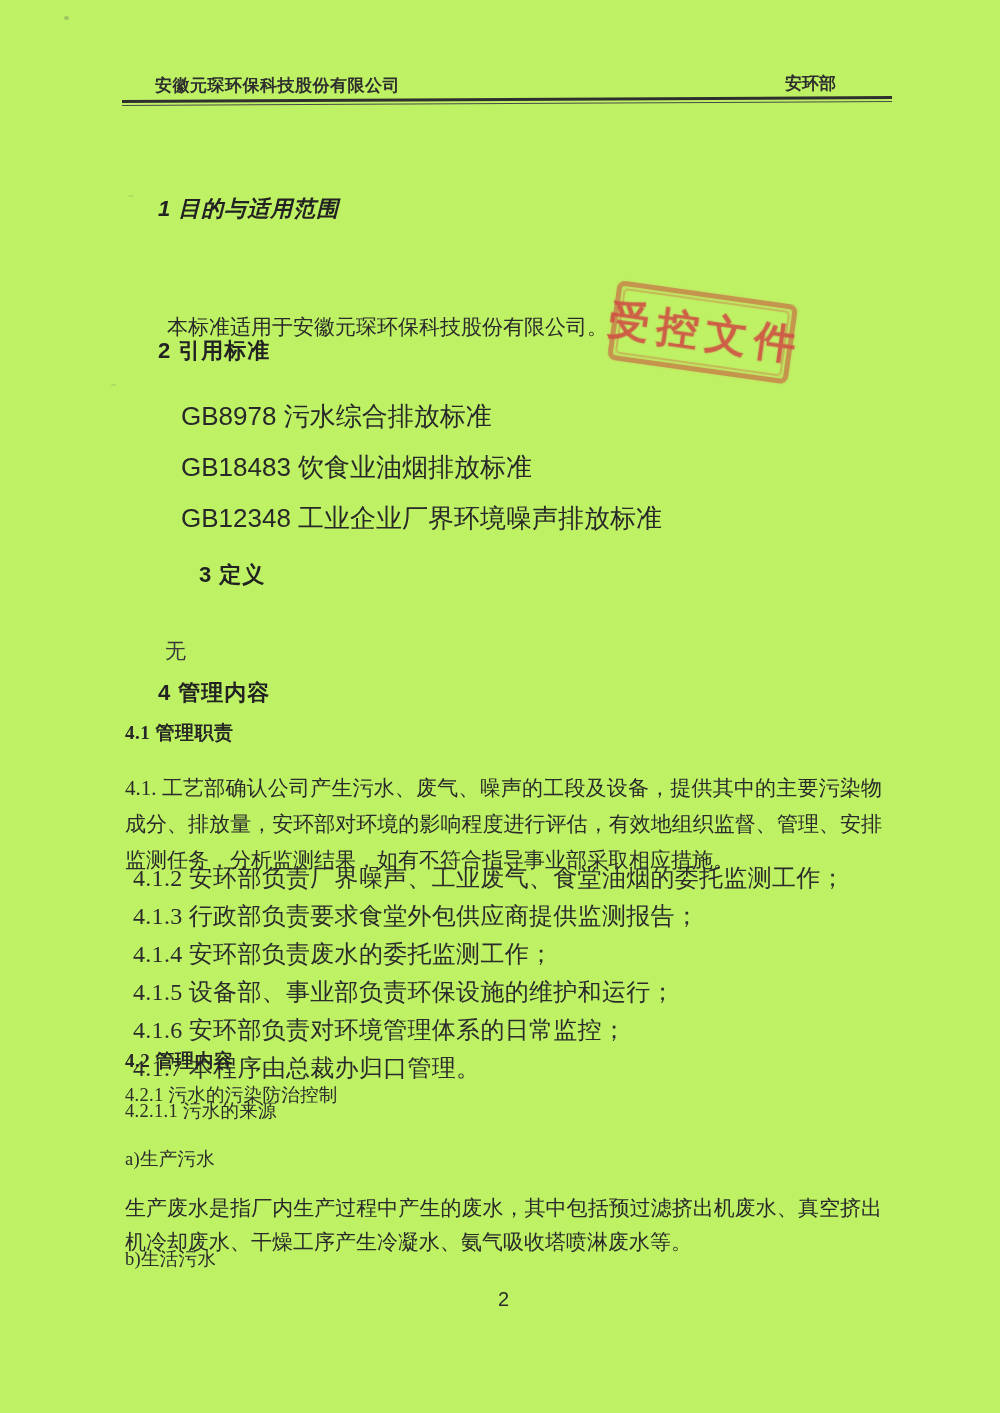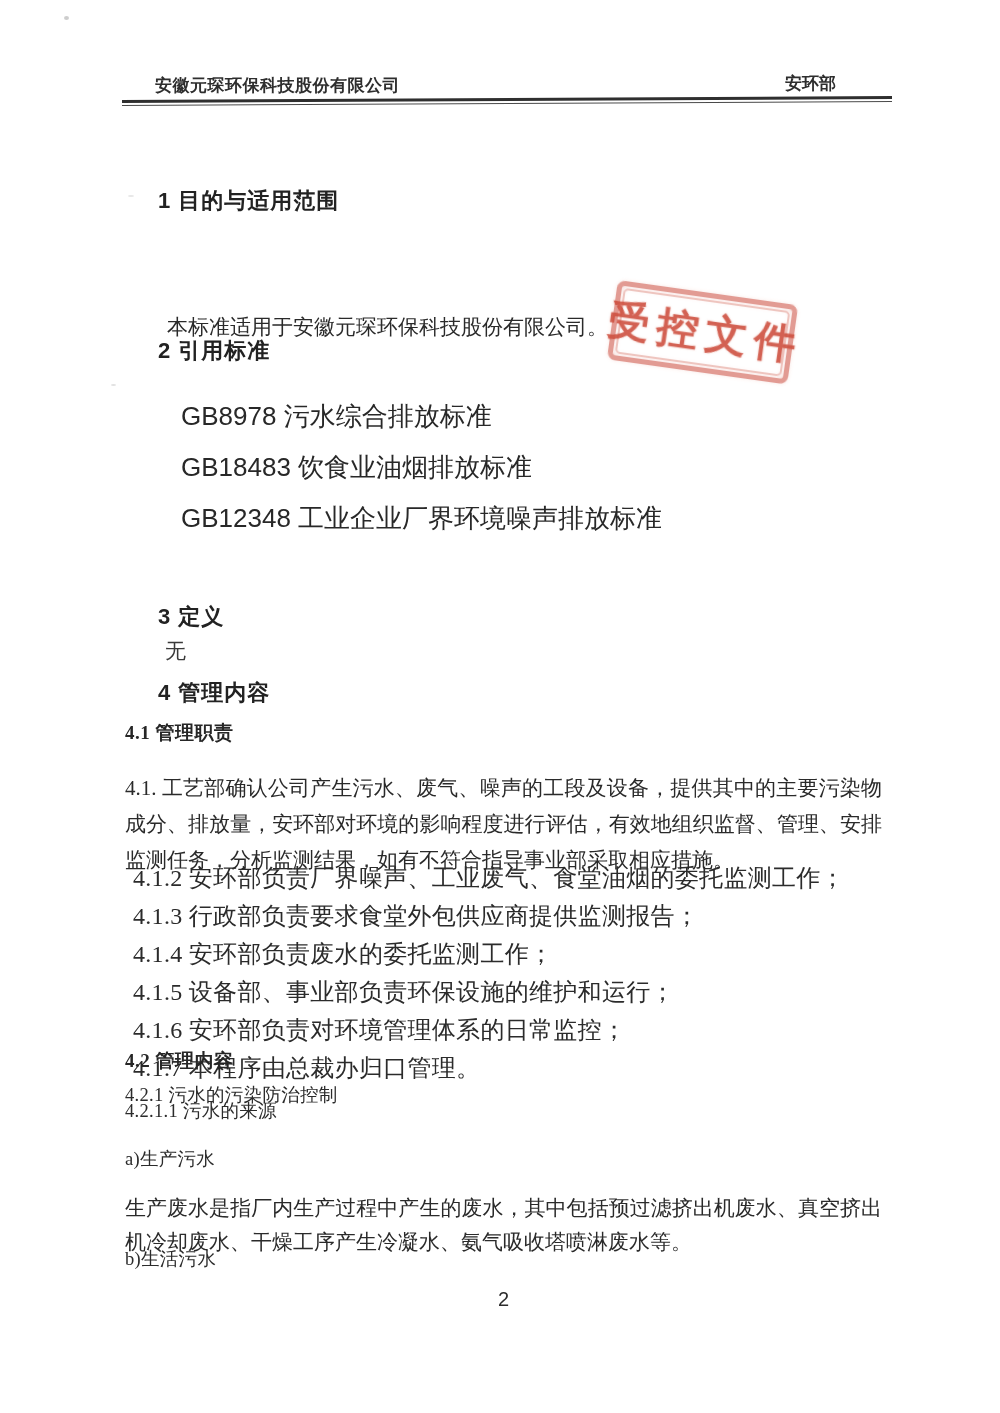--- a/index.html
+++ b/index.html
@@ -5,21 +5,21 @@
   html, body {
     margin: 0;
     padding: 0;
     background: #e8e8e8;
   }
   .page {
     position: relative;
     width: 1000px;
     height: 1413px;
     margin: 0 auto;
-    background: #ffffff;
+    background: #bef264;
     color: #262626;
     overflow: hidden;
     font-family: "Liberation Serif", "DejaVu Serif", serif;
   }
 
   
   .hdr-company {
     position: absolute;
     left: 155px; top: 74px;
     font-family: "Liberation Sans", "DejaVu Sans", sans-serif;
@@ -49,23 +49,23 @@
   .h1 {
     position: absolute;
     left: 158px;
     font-family: "Liberation Sans", "DejaVu Sans", sans-serif;
     font-size: 22px;
     font-weight: 700;
     color: #222;
     letter-spacing: 1px;
     white-space: nowrap;
   }
-  #s1-title { top: 186px; }
+  #s1-title { top: 194px; font-style: italic; }
   #s2-title { top: 336px; }
-  #s3-title { top: 602px; }
+  #s3-title { top: 560px; margin-left: 41px; }
   #s4-title { top: 678px; }
 
   
   .para {
     position: absolute;
     left: 125px;
     width: 757px;
     font-size: 21px;
     line-height: 34px;
     text-align: justify;

